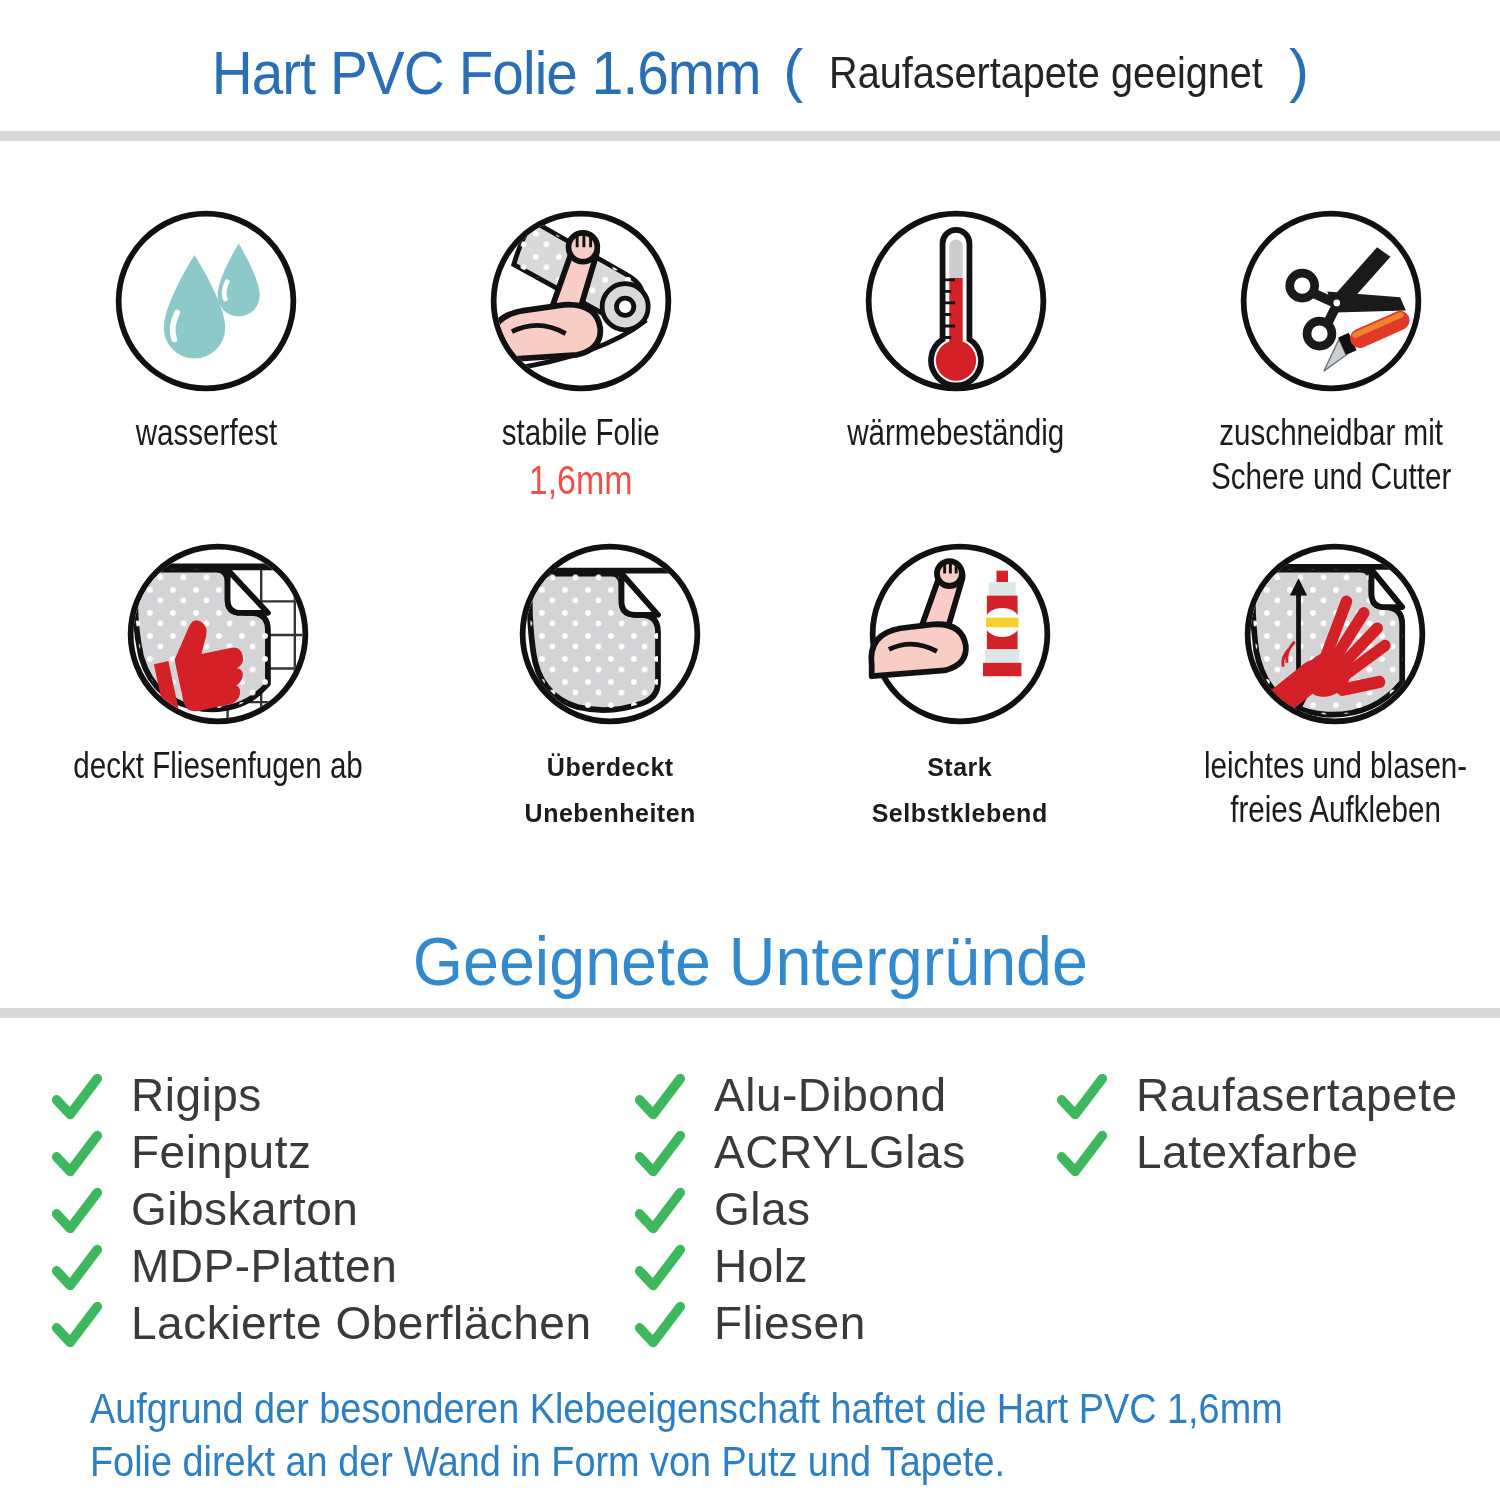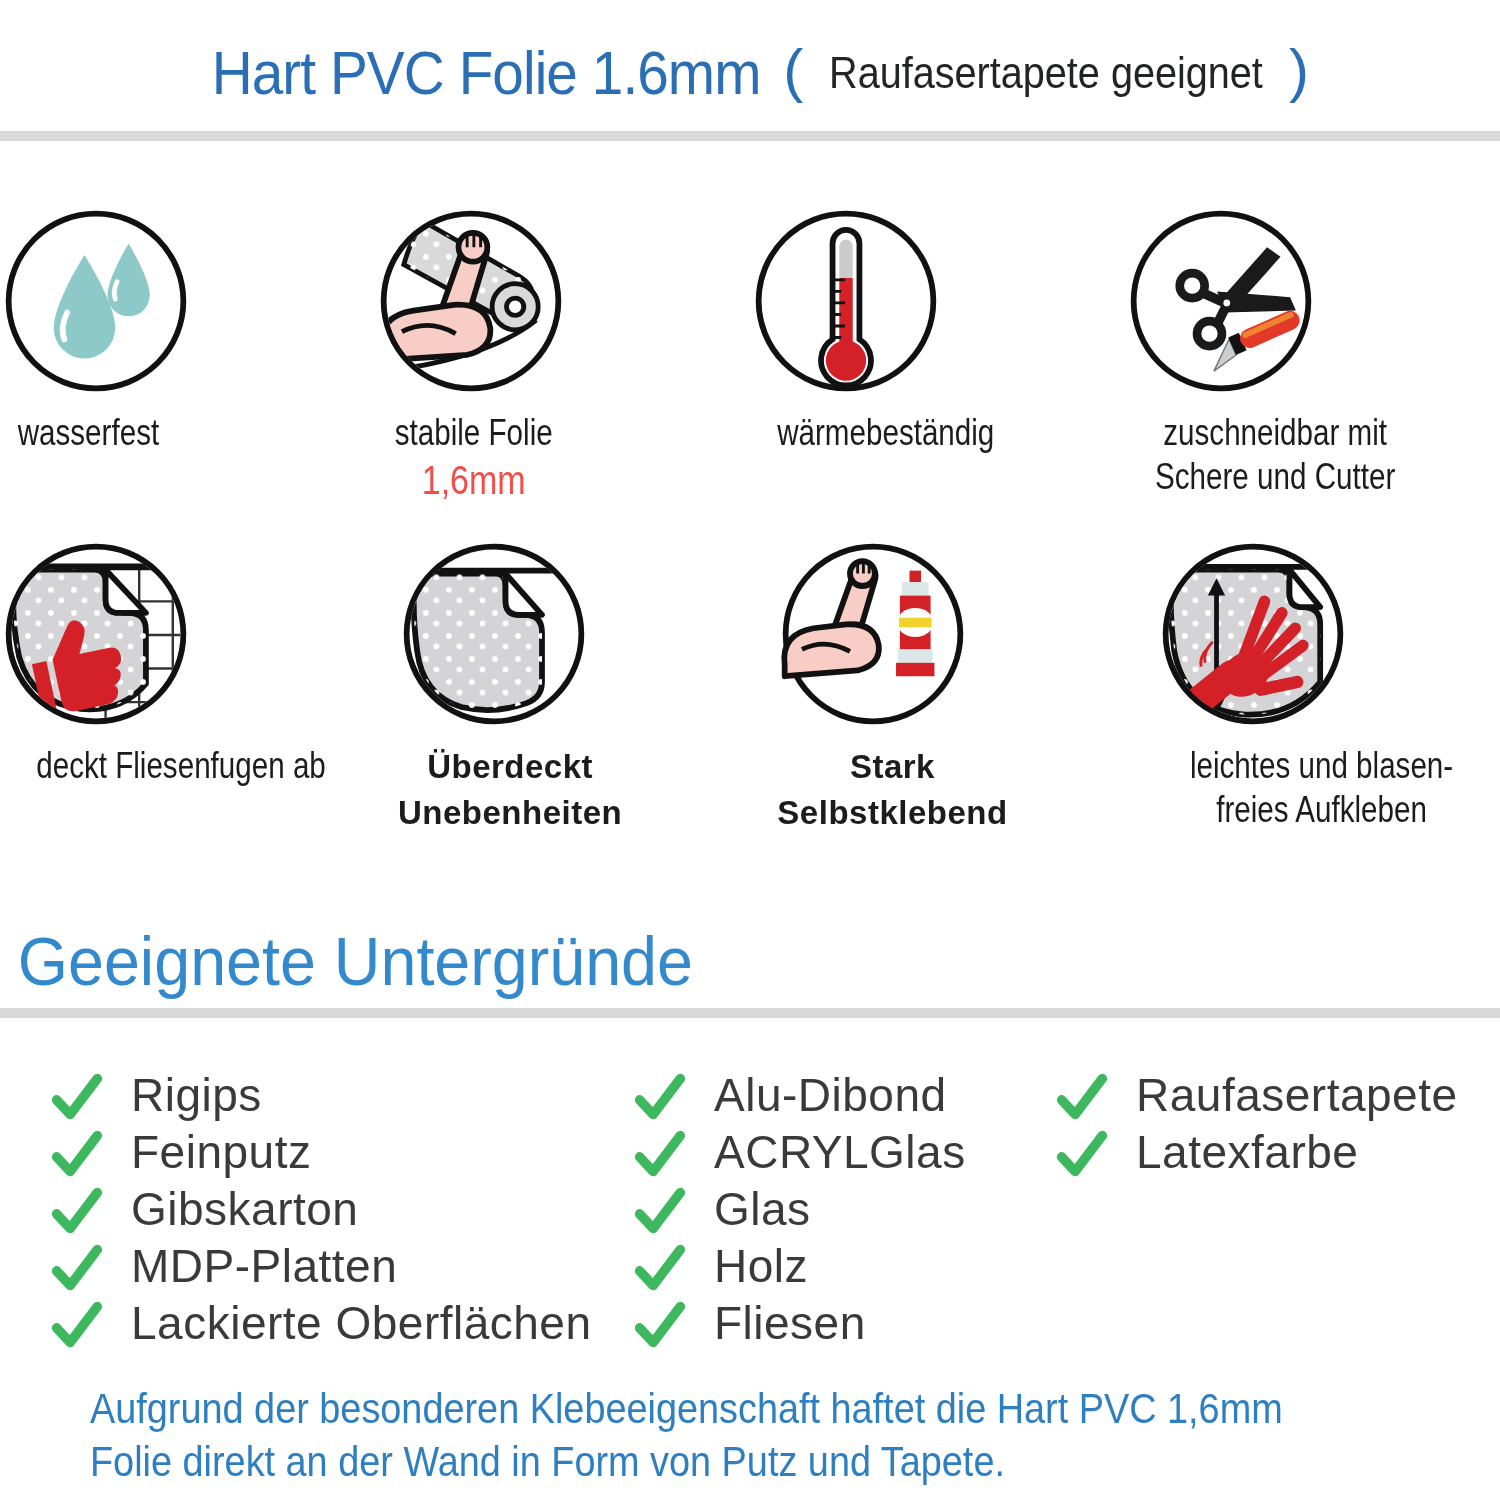--- a/index.html
+++ b/index.html
@@ -17,35 +17,35 @@
              transform:scaleX(.9);white-space:nowrap;}
 
   .divider{position:absolute;left:0;width:1500px;height:10px;background:#d9d9d9;}
   #div1{top:131px;}
   #div2{top:1008px;}
 
   
   .feature-row{position:absolute;left:0;width:1500px;display:flex;}
   #row1{top:205px;}
   #row2{top:538px;gap:36px;}
-  .feature-cell{width:375px;display:flex;flex-direction:column;align-items:flex-start;}
+  .feature-cell{width:375px;display:flex;flex-direction:column;align-items:center;padding-left:37px;}
   .icon-circle{width:192px;height:192px;flex:none;}
   .feature-label{margin-top:14px;text-align:center;color:#1c1c1e;}
   .label-line{display:block;font-size:37px;font-weight:500;line-height:44px;
               transform:scaleX(.8);white-space:nowrap;}
   .label-line:empty{display:none;}
-  .emphasis .label-line{font-size:33px;font-weight:700;transform:none;line-height:46px;
+  .emphasis .label-line{font-size:25px;font-weight:700;transform:none;line-height:46px;
                         letter-spacing:.5px;}
   .label-highlight{display:block;font-size:40px;font-weight:500;color:#f0504a;
                    transform:scaleX(.85);margin-top:3px;white-space:nowrap;}
   .label-highlight:empty{display:none;}
 
   
   .surfaces-heading{position:absolute;top:922px;left:0;width:1500px;margin:0;
-                    font-size:68px;font-weight:500;color:#3389cd;}
+                    text-align:center;font-size:68px;font-weight:500;color:#3389cd;}
   .surfaces-heading span{display:inline-block;transform:scaleX(.95);white-space:nowrap;}
 
   .checklist{position:absolute;top:1066px;left:12px;width:1500px;height:310px;}
   .check-col{position:absolute;top:0;display:flex;flex-direction:column;}
   #col1{left:35px;}
   #col2{left:618px;}
   #col3{left:1040px;text-align:center;}
   .check-item{display:flex;align-items:center;height:57px;gap:26px;}
   .check-icon{width:58px;height:58px;flex:none;margin-top:6px;}
   .check-text{font-size:46px;font-weight:400;color:#3a3a3c;letter-spacing:.5px;

